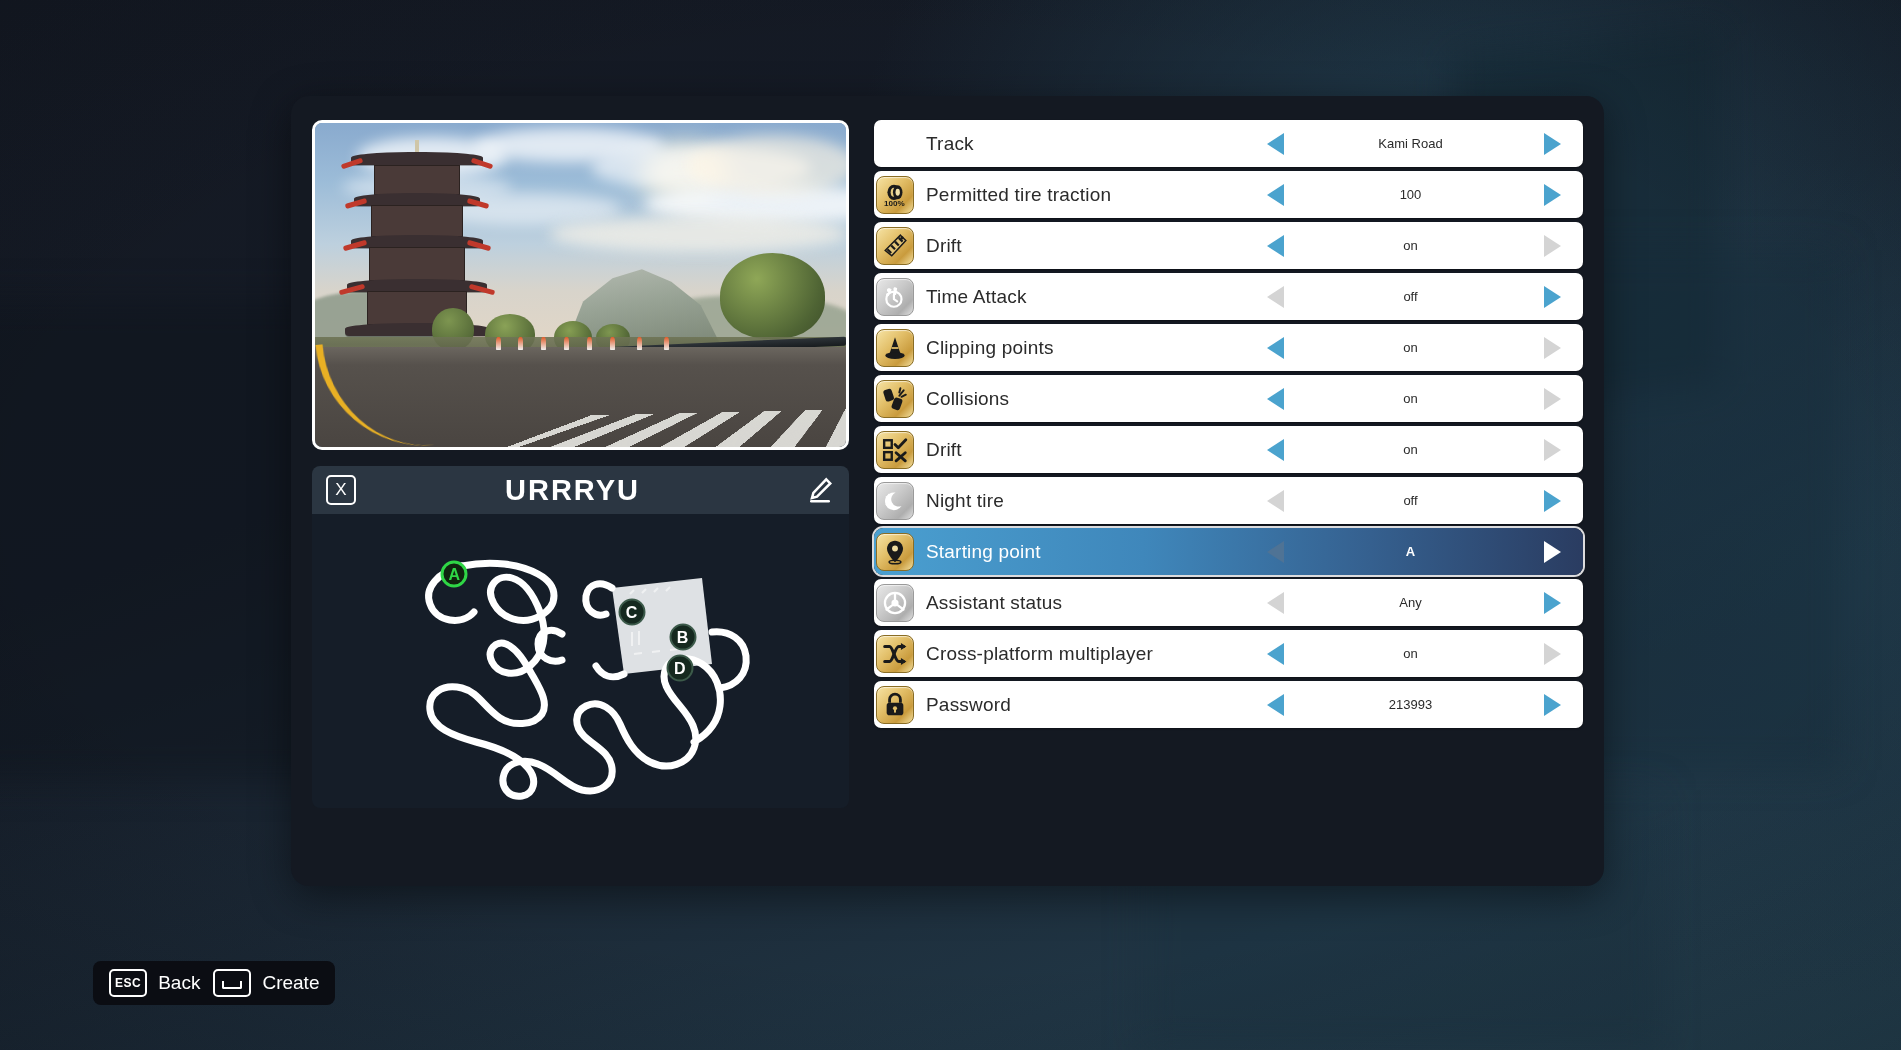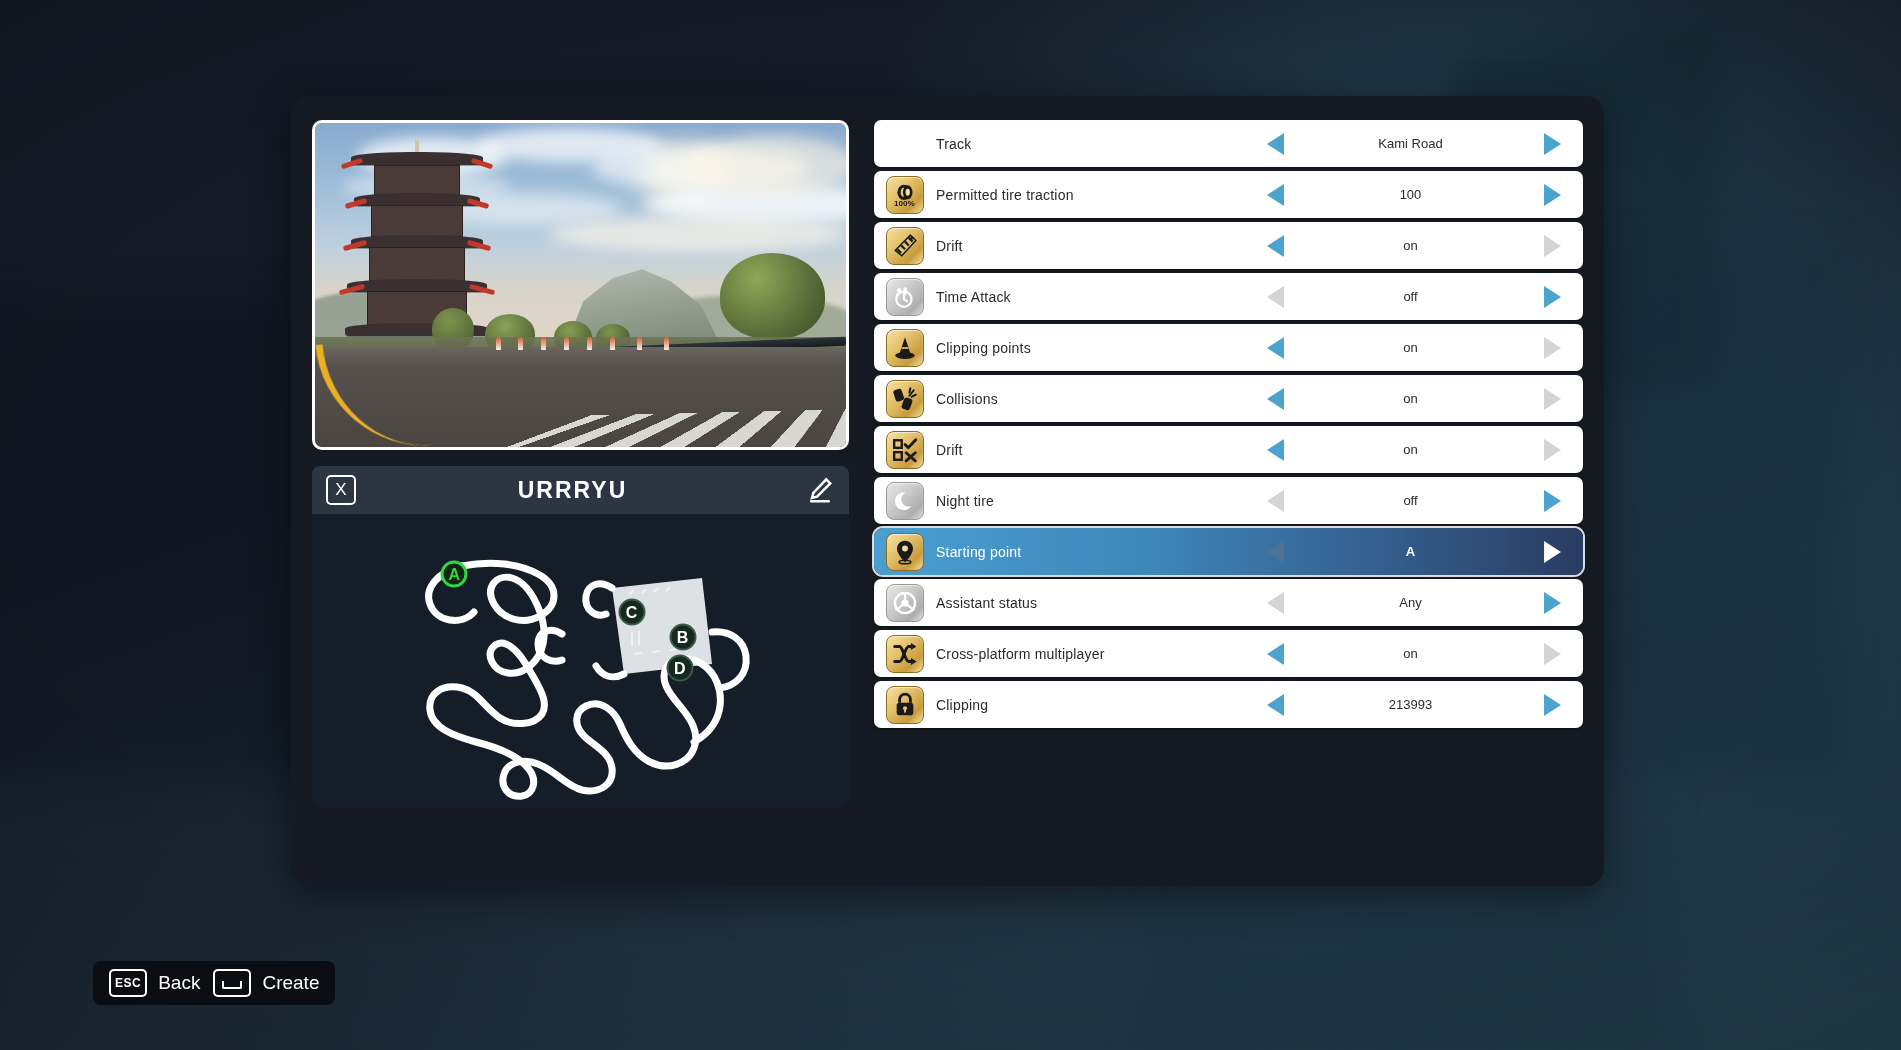--- a/index.html
+++ b/index.html
@@ -148,21 +148,21 @@
   }
   .x-btn {
     width: 30px; height: 30px;
     border: 2px solid #ffffff; border-radius: 5px;
     color: #fff; font-size: 17px; font-weight: 500;
     display: flex; align-items: center; justify-content: center;
     cursor: pointer; flex: 0 0 auto;
   }
   .name-text {
     position: absolute; left: 0; right: 16px; text-align: center;
-    color: #fff; font-size: 23px; font-weight: 700; letter-spacing: 2px;
+    color: #fff; font-size: 29px; font-weight: 700; letter-spacing: 2px;
     pointer-events: none;
   }
   .edit-btn { margin-left: auto; width: 30px; height: 30px; cursor: pointer; z-index:2; }
 
   
   .minimap {
     width: 537px; height: 294px;
     background: #151d28;
     border-radius: 0 0 8px 8px;
     position: relative; overflow: hidden;
@@ -190,36 +190,36 @@
     box-shadow: 0 1px 2px rgba(0,0,0,.35);
     cursor: pointer;
   }
   .row.sel {
     background: linear-gradient(90deg, #4a9fd0 0%, #3f87bb 38%, #35608f 70%, #2a3c61 100%);
     box-shadow: 0 0 0 2px rgba(255,255,255,.85);
     border-radius: 9px;
   }
   .ico {
     width: 38px; height: 38px; flex: 0 0 auto;
-    margin-left: 12px; border-radius: 8px;
+    margin-left: 2px; border-radius: 8px;
     display: flex; align-items: center; justify-content: center;
     position: relative;
     background: linear-gradient(135deg, #f6e3a4 0%, #e3c06a 40%, #c99b3d 75%, #f3e0a0 100%);
     border: 1px solid #8a6d24;
     box-shadow: inset 0 1px 1px rgba(255,255,255,.6);
   }
   .ico.off {
     background: linear-gradient(135deg, #e8e8e8 0%, #c9c9c9 45%, #aeaeae 78%, #e2e2e2 100%);
     border: 1px solid #9a9a9a;
   }
   .ico.blank { background: none; border: none; box-shadow: none; }
   .ico svg { width: 26px; height: 26px; }
   .r-label {
     margin-left: 12px;
-    font-size: 14px; color: #2b2b2b;
+    font-size: 19px; color: #2b2b2b;
     letter-spacing: .2px;
   }
   .row.sel .r-label { color: #ffffff; }
   .arrow {
     position: absolute;
     width: 0; height: 0;
     border-top: 11px solid transparent;
     border-bottom: 11px solid transparent;
     cursor: pointer;
   }
@@ -556,21 +556,21 @@
       </div>
       <div class="row">
         <div class="ico">
           <svg viewBox="0 0 24 24">
             <path d="M7 10 V7 a5 5 0 0 1 10 0 v3" fill="none" stroke="#1a1a1a" stroke-width="2.6"></path>
             <rect x="4.3" y="10" width="15.4" height="11.5" rx="2.6" fill="#1a1a1a"></rect>
             <circle cx="12" cy="15" r="1.9" fill="#e3c06a"></circle>
             <rect x="11.1" y="15" width="1.8" height="4" fill="#e3c06a"></rect>
           </svg>
         </div>
-        <div class="r-label">Clipping</div>
+        <div class="r-label">Password</div>
         <div class="arrow arrow-l"></div>
         <div class="r-value">213993</div>
         <div class="arrow arrow-r"></div>
       </div>
     </div>
 </div>
 
 <div class="hintbar">
   <div class="hint">
     <div class="key">ESC</div>

